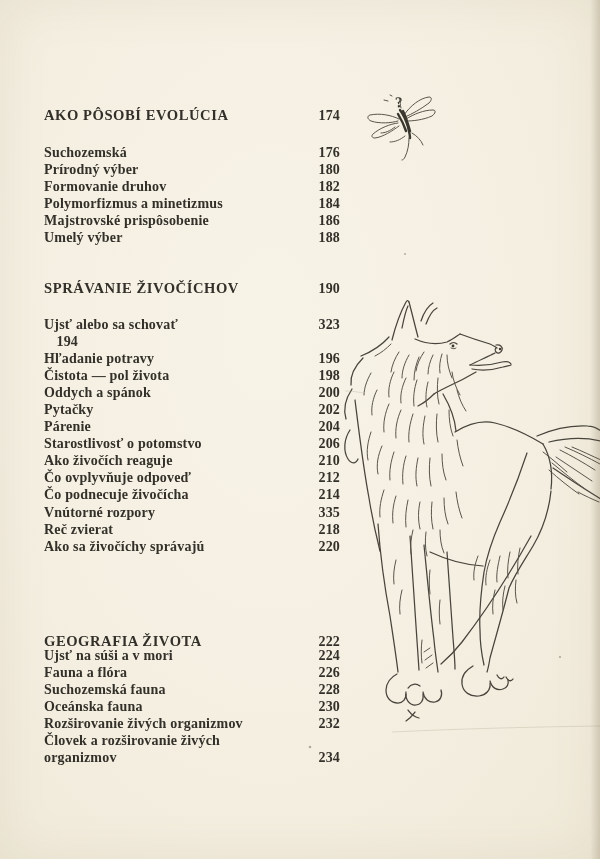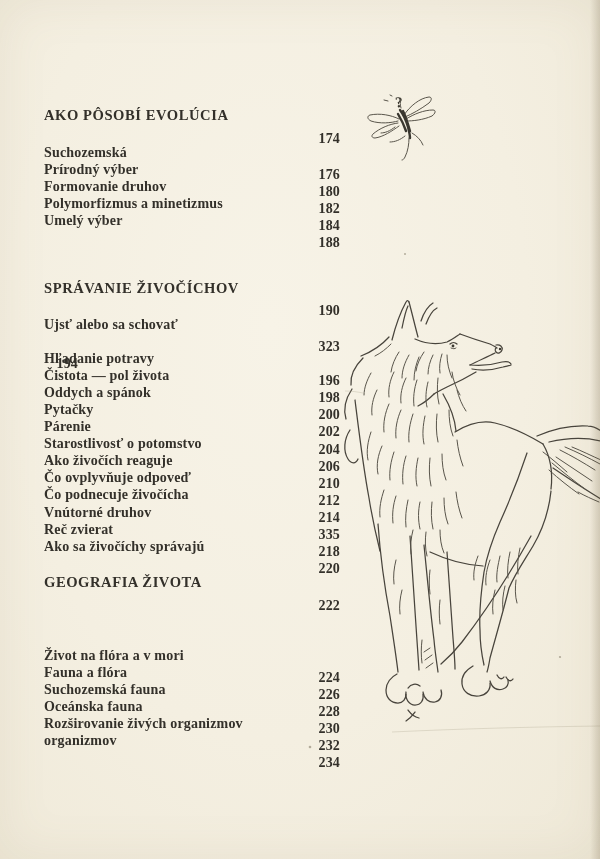--- a/index.html
+++ b/index.html
@@ -13,21 +13,21 @@
     background:linear-gradient(to right, rgba(110,95,65,0), rgba(110,95,65,.22));}
   .sketch-layer{position:absolute;left:0;top:0;width:600px;height:859px;}
   .ink{stroke:#48443c;stroke-width:1.25;fill:none;stroke-linecap:round;stroke-linejoin:round;}
   .ink-thin{stroke:#59554b;stroke-width:1;fill:none;stroke-linecap:round;}
   .ink-bold{stroke:#3a372f;stroke-width:2.4;fill:none;stroke-linecap:round;}
   .dot{fill:#3a372f;stroke:none;}
   .faint{stroke:#aaa18c;stroke-width:.8;fill:none;opacity:.38;}
   .speck{fill:#7d7563;opacity:.55;}
   .qmark{fill:#3b3830;font-family:"Liberation Serif",serif;font-weight:bold;font-size:15px;}
   .toc-section{position:absolute;left:44px;width:296px;color:#33302a;}
-  .row{display:flex;justify-content:space-between;align-items:center;
+  .row{display:flex;justify-content:space-between;align-items:flex-end;
        height:17.1px;line-height:17.1px;font-weight:bold;font-size:14px;letter-spacing:.18px;}
   .row .t{white-space:nowrap;}
   .row .n{min-width:34px;text-align:right;margin-top:45px;}
   .head .t{font-size:14.6px;letter-spacing:.55px;}
 </style>
 </head>
 <body>
 
 <div class="page">
 
@@ -208,20 +208,24 @@
       </div>
     <div class="row">
         <span class="t">Formovanie druhov</span>
         <span class="n">182</span>
       </div>
     <div class="row">
         <span class="t">Polymorfizmus a minetizmus</span>
         <span class="n">184</span>
       </div>
     <div class="row">
+        <span class="t">Majstrovské prispôsobenie</span>
+        <span class="n">186</span>
+      </div>
+    <div class="row">
         <span class="t">Umelý výber</span>
         <span class="n">188</span>
       </div>
   </div>
 
   <div class="toc-section" style="top:279.5px">
     <div class="row head">
       <span class="t">SPRÁVANIE ŽIVOČÍCHOV</span>
       <span class="n">190</span>
     </div>
@@ -264,60 +268,64 @@
       </div>
     <div class="row">
         <span class="t">Čo ovplyvňuje odpoveď</span>
         <span class="n">212</span>
       </div>
     <div class="row">
         <span class="t">Čo podnecuje živočícha</span>
         <span class="n">214</span>
       </div>
     <div class="row">
-        <span class="t">Vnútorné druhov</span>
+        <span class="t">Vnútorné rozpory</span>
         <span class="n">335</span>
       </div>
     <div class="row">
         <span class="t">Reč zvierat</span>
         <span class="n">218</span>
       </div>
     <div class="row">
         <span class="t">Ako sa živočíchy správajú</span>
         <span class="n">220</span>
       </div>
   </div>
 
-  <div class="toc-section" style="top:574px">
+  <div class="toc-section" style="top:633px">
     <div class="row head">
       <span class="t">GEOGRAFIA ŽIVOTA</span>
       <span class="n">222</span>
     </div>
   </div>
   <div class="toc-section" style="top:646.5px">
     <div class="row">
-        <span class="t">Život na flóra a v mori</span>
+        <span class="t">Ujsť na súši a v mori</span>
         <span class="n">224</span>
       </div>
     <div class="row">
         <span class="t">Fauna a flóra</span>
         <span class="n">226</span>
       </div>
     <div class="row">
         <span class="t">Suchozemská fauna</span>
         <span class="n">228</span>
       </div>
     <div class="row">
         <span class="t">Oceánska fauna</span>
         <span class="n">230</span>
       </div>
     <div class="row">
         <span class="t">Rozširovanie živých organizmov</span>
         <span class="n">232</span>
       </div>
     <div class="row">
+        <span class="t">Človek a rozširovanie živých</span>
+        <span class="n"></span>
+      </div>
+    <div class="row">
         <span class="t">organizmov</span>
         <span class="n">234</span>
       </div>
   </div>
 
   <div class="edge-shadow"></div>
 </div>
 
 </body></html>

